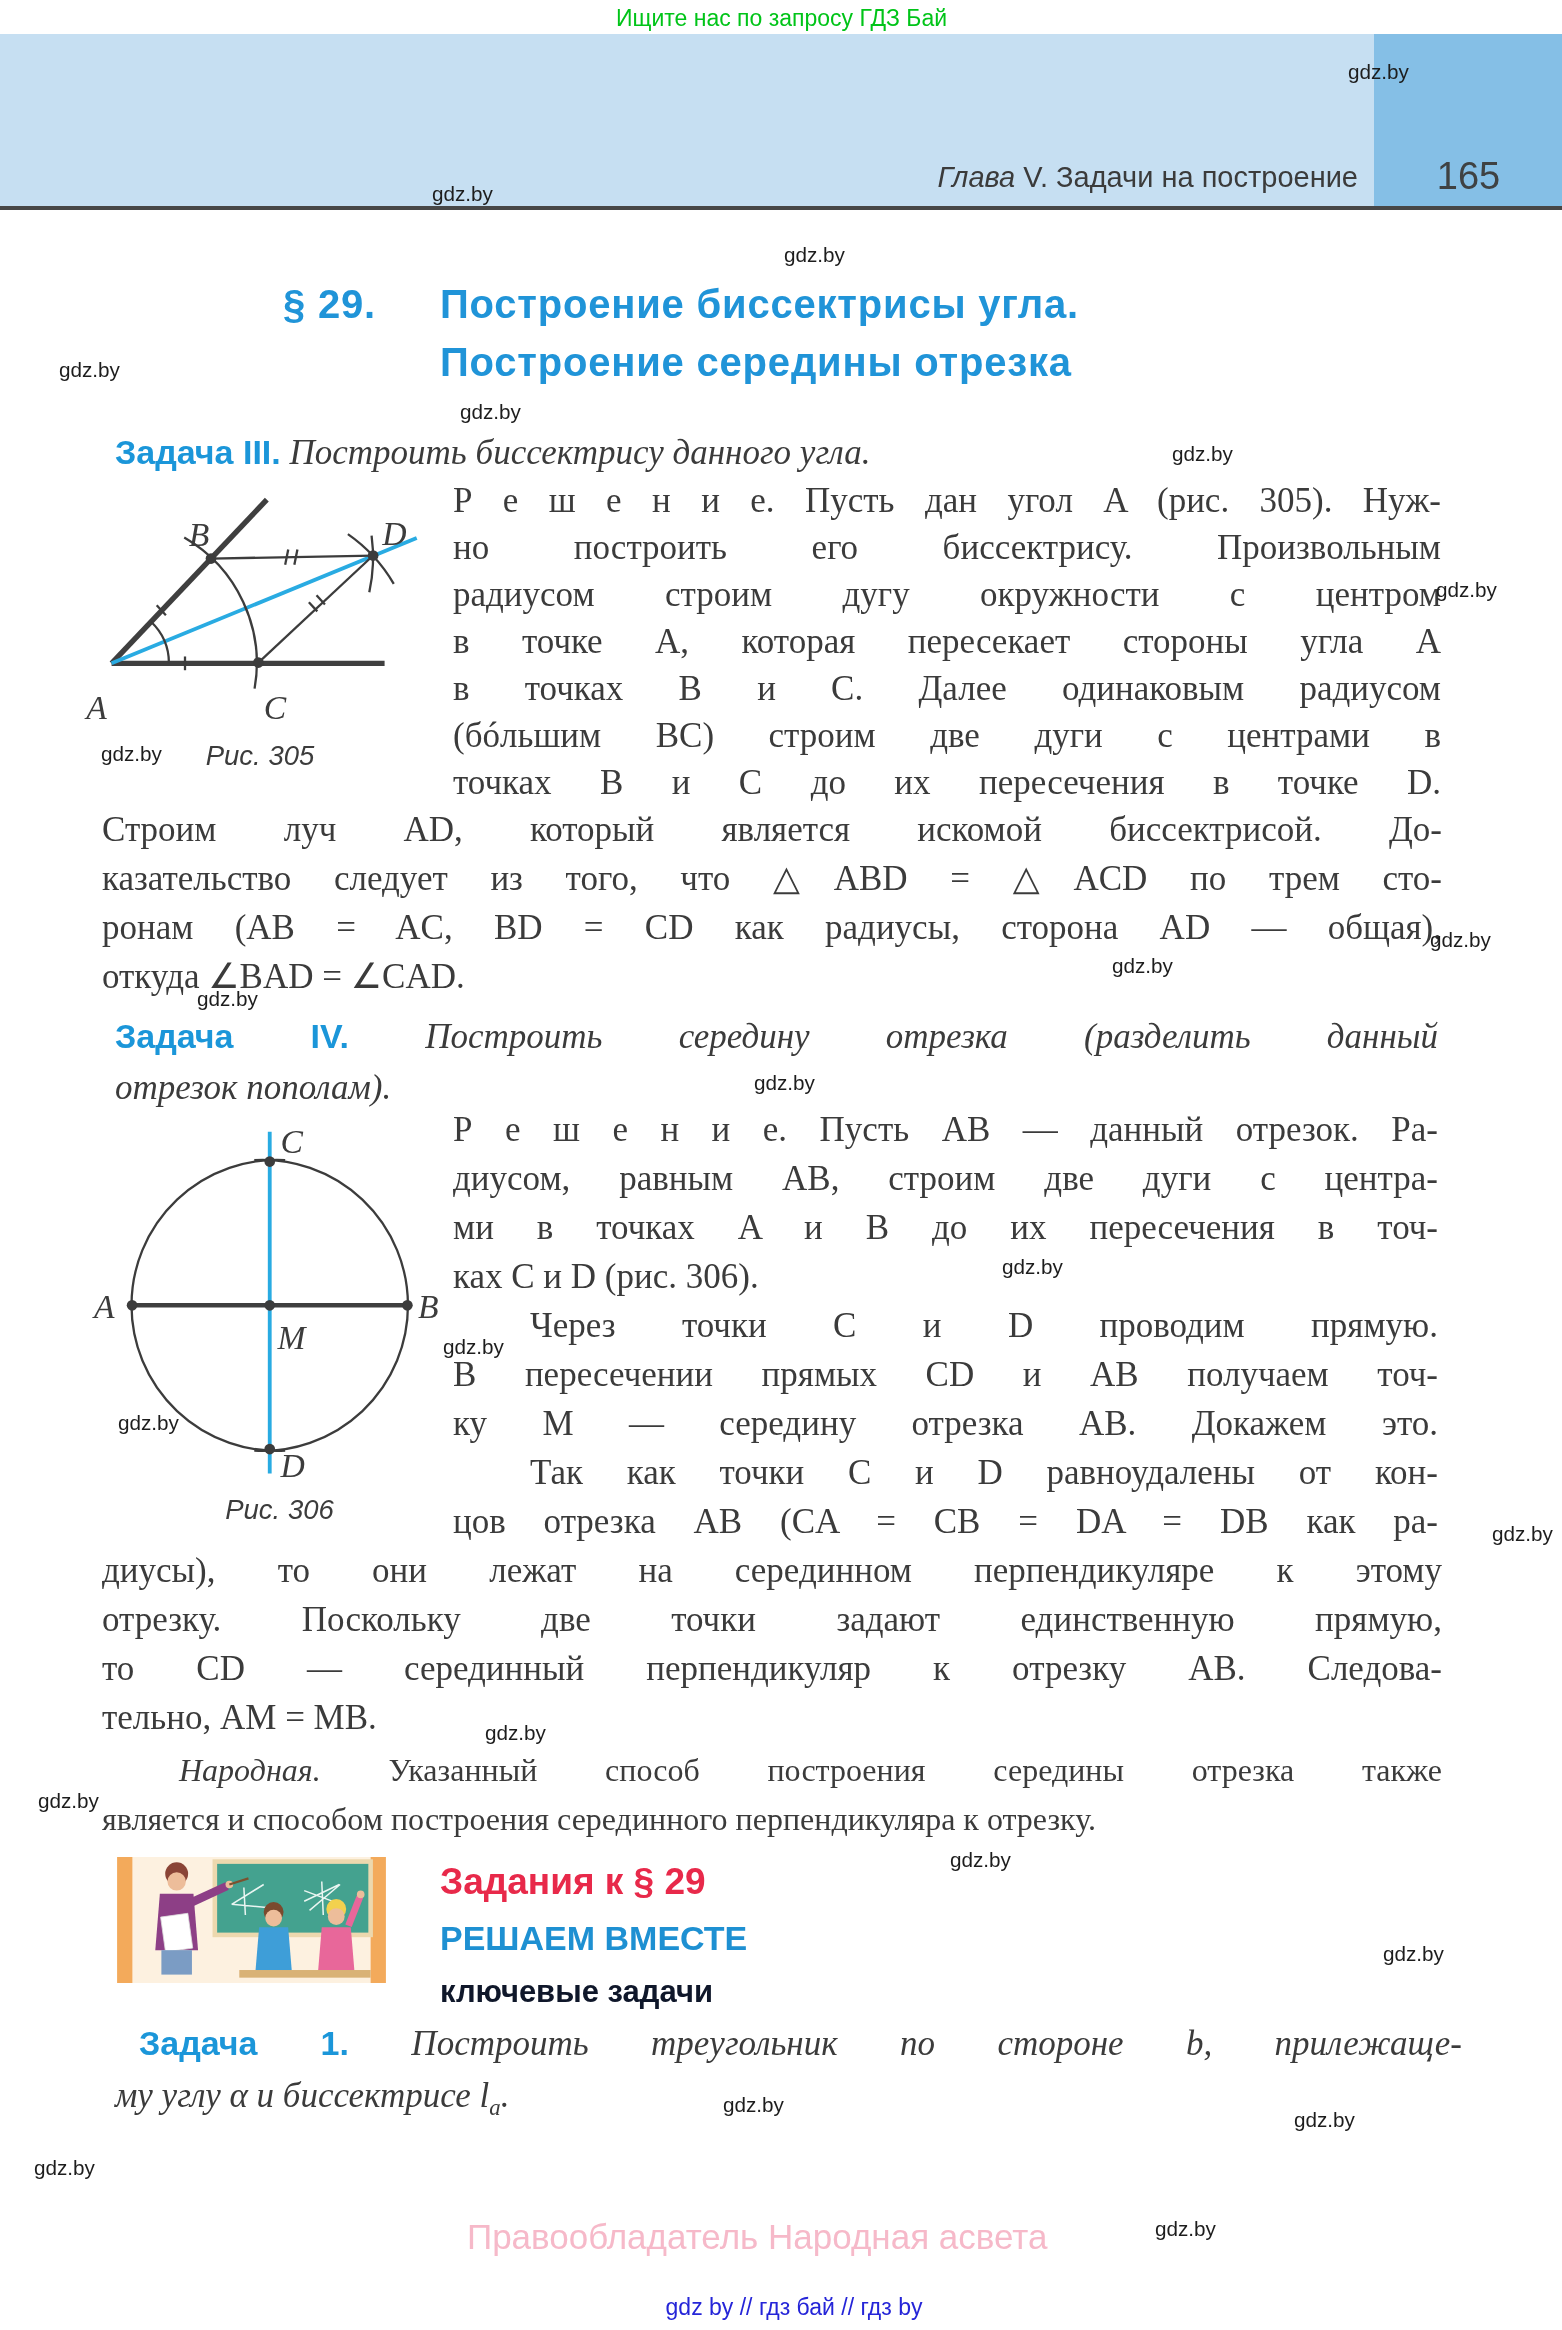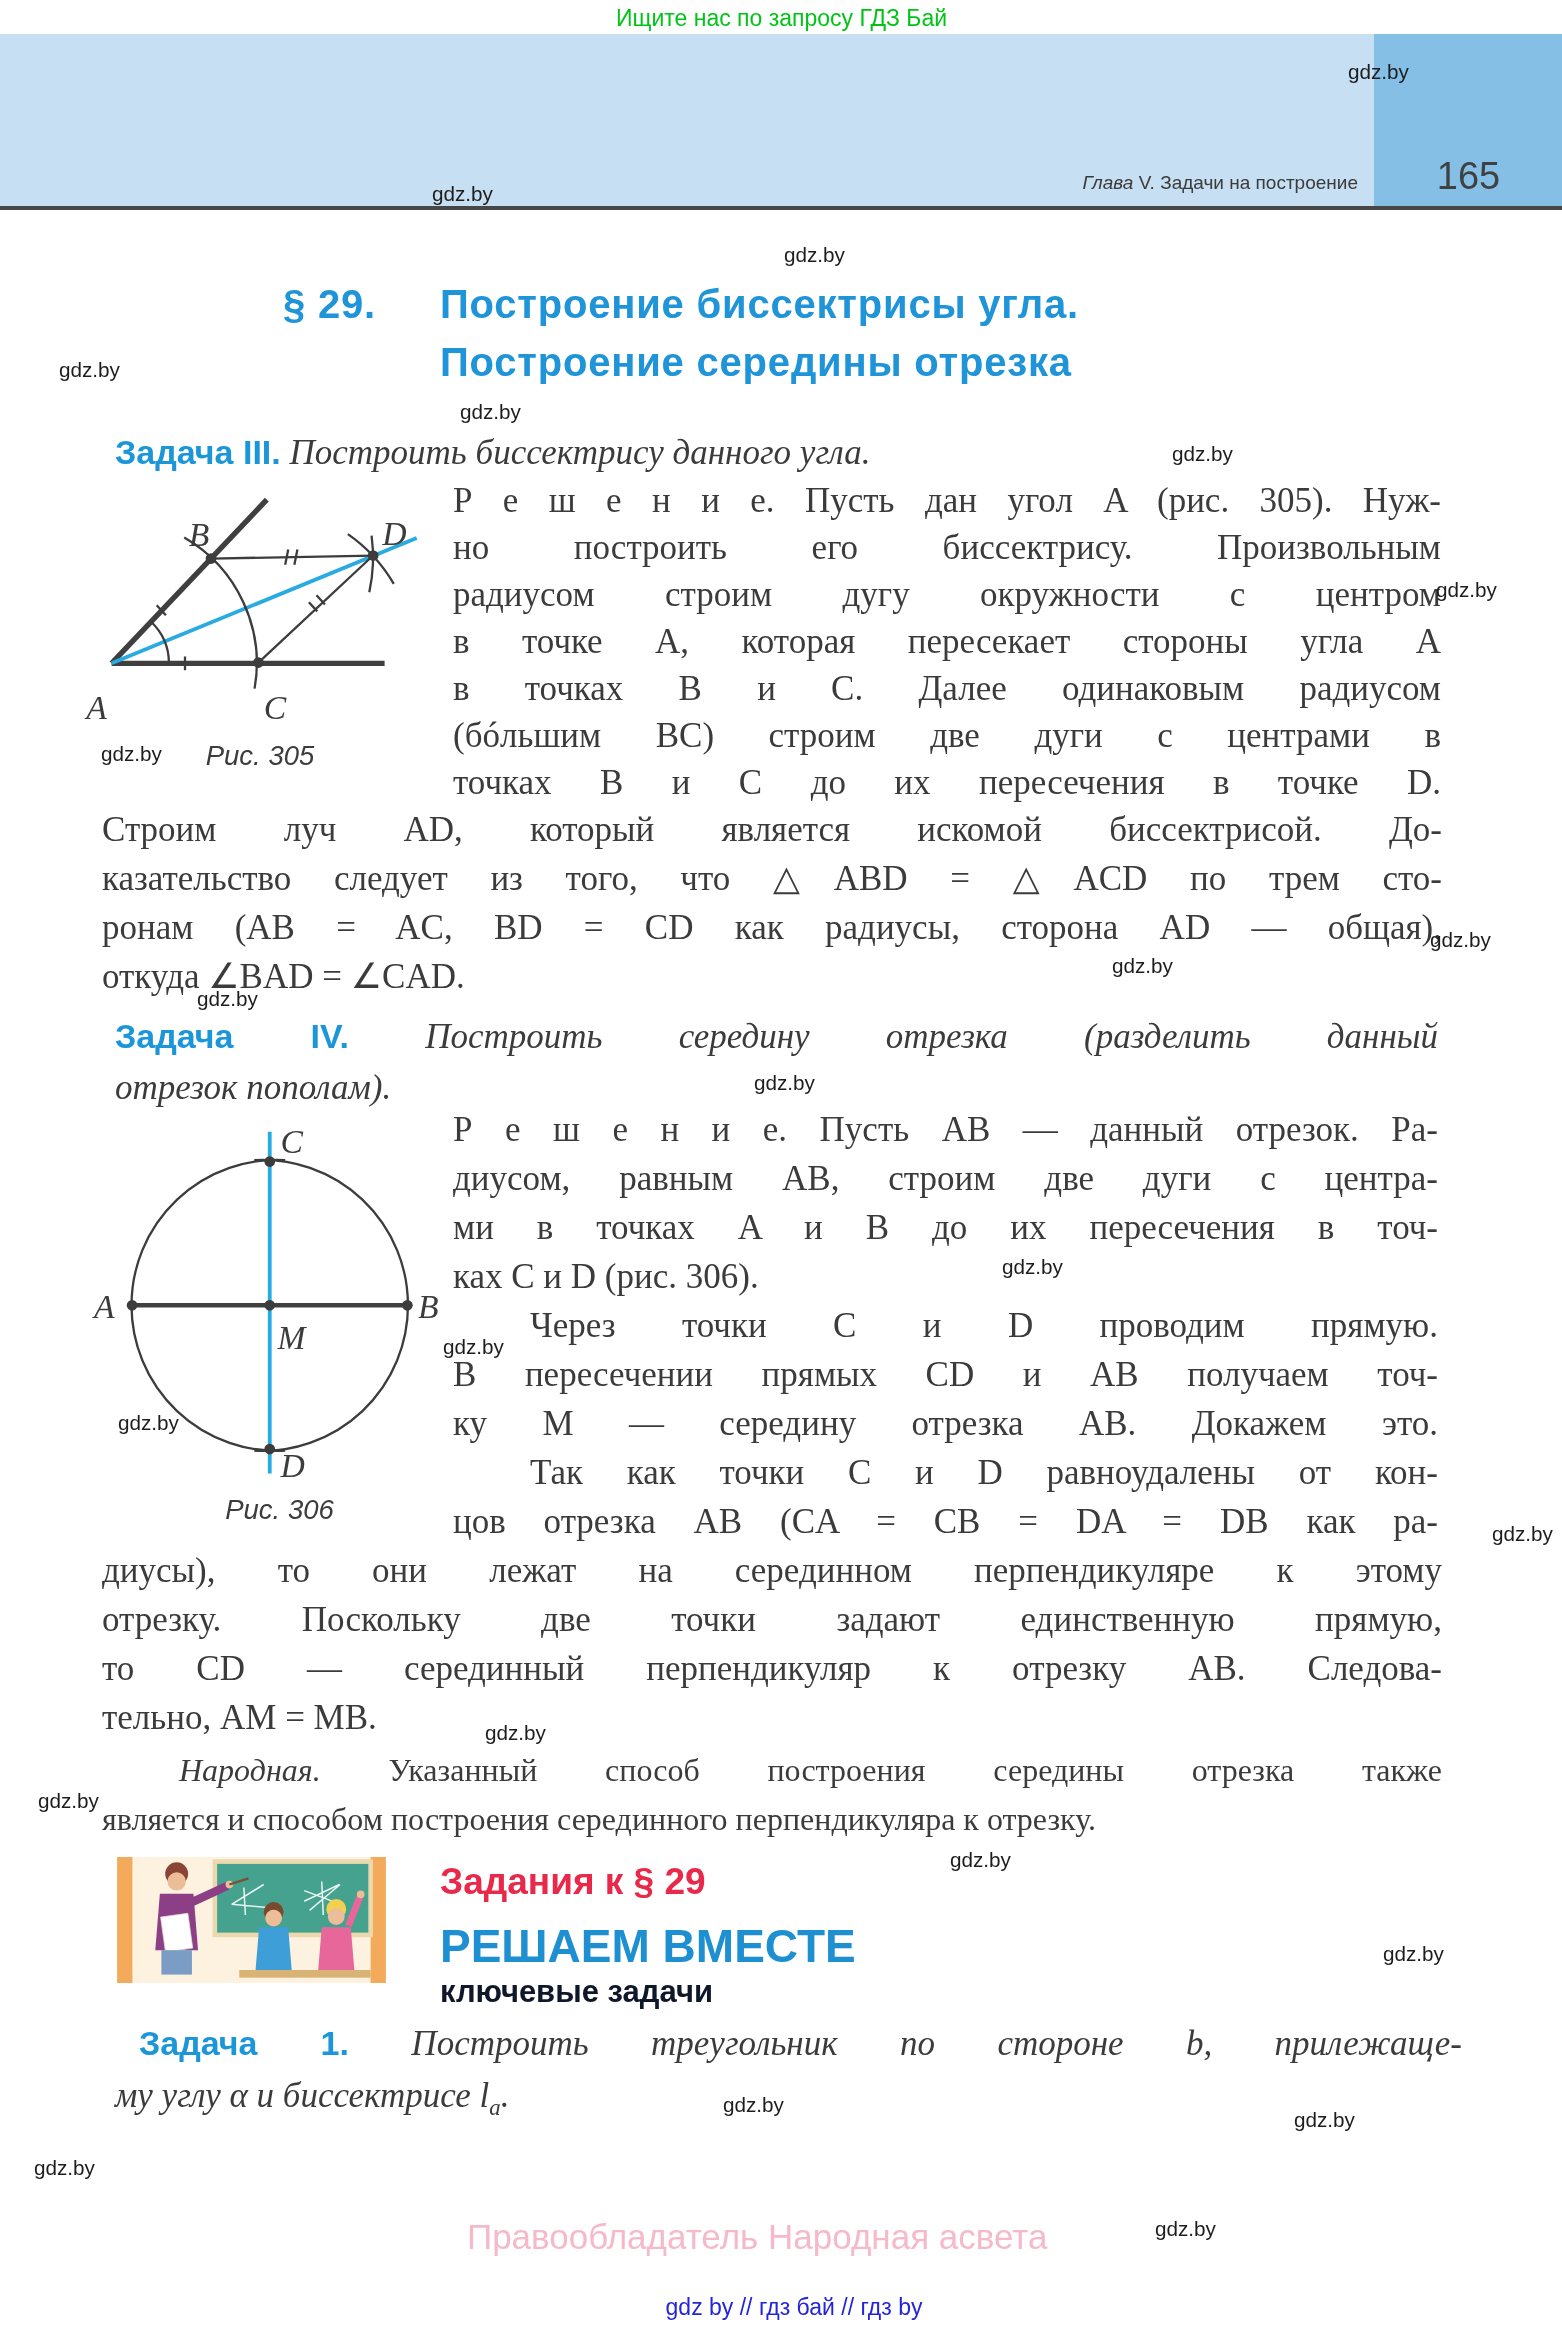--- a/index.html
+++ b/index.html
@@ -11,21 +11,21 @@
   
   .banner{top:4.6px;left:0;width:100%;text-align:center;
     font-family:"Liberation Sans", sans-serif;font-size:23px;color:#00c418;}
   
   .band{top:34px;left:0;width:1563px;height:172px;background:#c6dff2;
     border-bottom:4.6px solid #474747;}
   .pagebox{position:absolute;right:0;top:0;width:189px;height:172px;background:#85bfe6;}
   .pagenum{position:absolute;left:0;right:0;bottom:7.7px;text-align:center;
     font-family:"Liberation Sans", sans-serif;font-size:38px;color:#3f4243;}
   .chapter{position:absolute;right:205px;bottom:12.2px;font-family:"Liberation Sans", sans-serif;
-    font-size:19px;color:#3b3b3b;}
+    font-size:29px;color:#3b3b3b;}
   .chapter .it{font-style:italic;}
   
   .title-mark,.title-line{font-family:"Liberation Sans", sans-serif;font-weight:bold;
     font-size:40px;color:#2094d8;letter-spacing:0.8px;white-space:nowrap;}
   
   .heading{font-size:35px;white-space:normal;}
   .hlabel{font-family:"Liberation Sans", sans-serif;font-weight:bold;font-size:34px;color:#1b96d9;}
   .hstmt{font-style:italic;}
   .j{text-align:justify;text-align-last:justify;}
   
@@ -33,21 +33,21 @@
   .par .line{height:var(--lh);line-height:var(--lh);overflow:visible;}
   .par .line.ind{text-indent:77px;}
   .par .line .lead{font-style:italic;}
   .remark{font-size:32px;}
   
   .figcap{font-family:"Liberation Sans", sans-serif;font-style:italic;font-size:27.5px;
     color:#3c3c3c;text-align:center;}
   .figlabel{font-family:"Liberation Serif", serif;font-style:italic;font-size:44px;fill:#3c3c3c;}
   
   .tasks-red{font-family:"Liberation Sans", sans-serif;font-weight:bold;font-size:37px;color:#e8294a;white-space:nowrap;}
-  .tasks-blue1{font-family:"Liberation Sans", sans-serif;font-weight:bold;font-size:46px;color:#1e90d2;white-space:nowrap;}
+  .tasks-blue1{font-family:"Liberation Sans", sans-serif;font-weight:bold;font-size:34px;color:#1e90d2;white-space:nowrap;}
   .tasks-blue2{font-family:"Liberation Sans", sans-serif;font-weight:bold;font-size:31px;color:#0f172a;white-space:nowrap;}
   
   .publisher{font-family:"Liberation Sans", sans-serif;font-size:35px;color:#f6b9c9;white-space:nowrap;}
   .links{font-family:"Liberation Sans", sans-serif;font-size:23px;color:#2525d8;white-space:nowrap;}
   
   .wm{position:absolute;font-family:"Liberation Sans", sans-serif;font-size:20.7px;color:#1d1d1d;}
   sub{font-size:0.65em;}
 </style>
 </head>
 <body>

